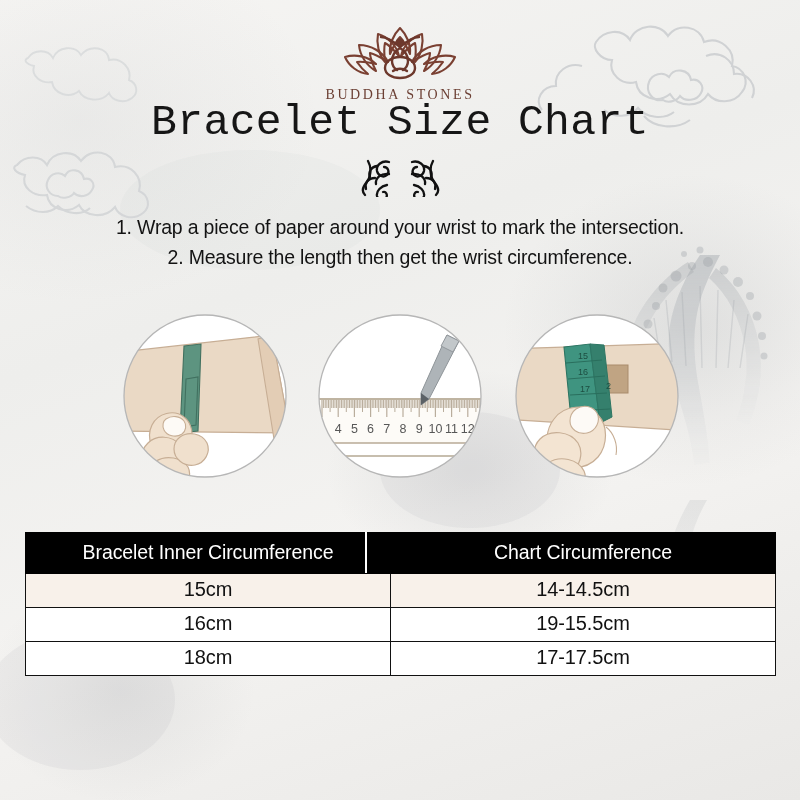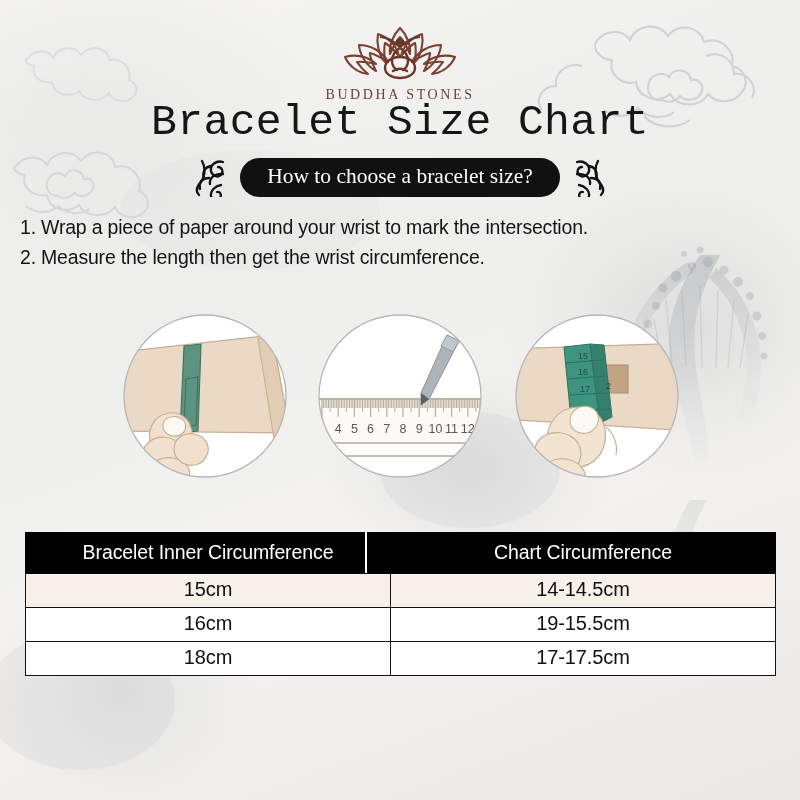--- a/index.html
+++ b/index.html
@@ -52,21 +52,21 @@
     background:#111; color:#fff; border-radius:21px;
     padding:6px 27px 8px;
     font-family:"Liberation Serif", serif;
     font-size:21.5px; line-height:25px; white-space:nowrap;
   }
   .orn { width:36px; height:40px; display:block; }
   .orn.flip { transform:scaleX(-1); }
 
   
   .steps {
-    position:absolute; left:0; top:212px; width:800px; 
+    position:absolute; left:0; top:212px; width:800px; text-align:center;
     color:#131313;
   }
   .step {
     font-family:"Liberation Sans", sans-serif;
     font-size:20.5px; line-height:30px; font-weight:400;
     letter-spacing:-0.2px;
     transform:scaleX(0.95); transform-origin:center;
   }
 
   
@@ -212,21 +212,20 @@
     <svg class="orn" viewBox="0 0 36 40">
       <g fill="none" stroke="#111" stroke-width="2.3" stroke-linecap="round">
         <path d="M30 5 c-7 -2 -13 3 -12 9 c1 5 7 7 10 4 c3 -3 1 -8 -3 -8"></path>
         <path d="M30 17 c-8 -1 -14 4 -13 10"></path>
         <path d="M28 28 c-6 1 -11 6 -10 11 c1 4 7 5 9 2 c2 -3 0 -7 -3 -6"></path>
         <path d="M18 9 c-6 1 -9 6 -7 11"></path>
         <path d="M16 21 c-7 0 -11 6 -9 11"></path>
         <path d="M9 4 c4 7 3 16 -2 22 c-4 5 -4 9 -1 12"></path>
       </g>
     </svg>
-    <div class="pill">How to choose a bracelet size?</div>
     <svg class="orn flip" viewBox="0 0 36 40">
       <g fill="none" stroke="#111" stroke-width="2.3" stroke-linecap="round">
         <path d="M30 5 c-7 -2 -13 3 -12 9 c1 5 7 7 10 4 c3 -3 1 -8 -3 -8"></path>
         <path d="M30 17 c-8 -1 -14 4 -13 10"></path>
         <path d="M28 28 c-6 1 -11 6 -10 11 c1 4 7 5 9 2 c2 -3 0 -7 -3 -6"></path>
         <path d="M18 9 c-6 1 -9 6 -7 11"></path>
         <path d="M16 21 c-7 0 -11 6 -9 11"></path>
         <path d="M9 4 c4 7 3 16 -2 22 c-4 5 -4 9 -1 12"></path>
       </g>
     </svg>

